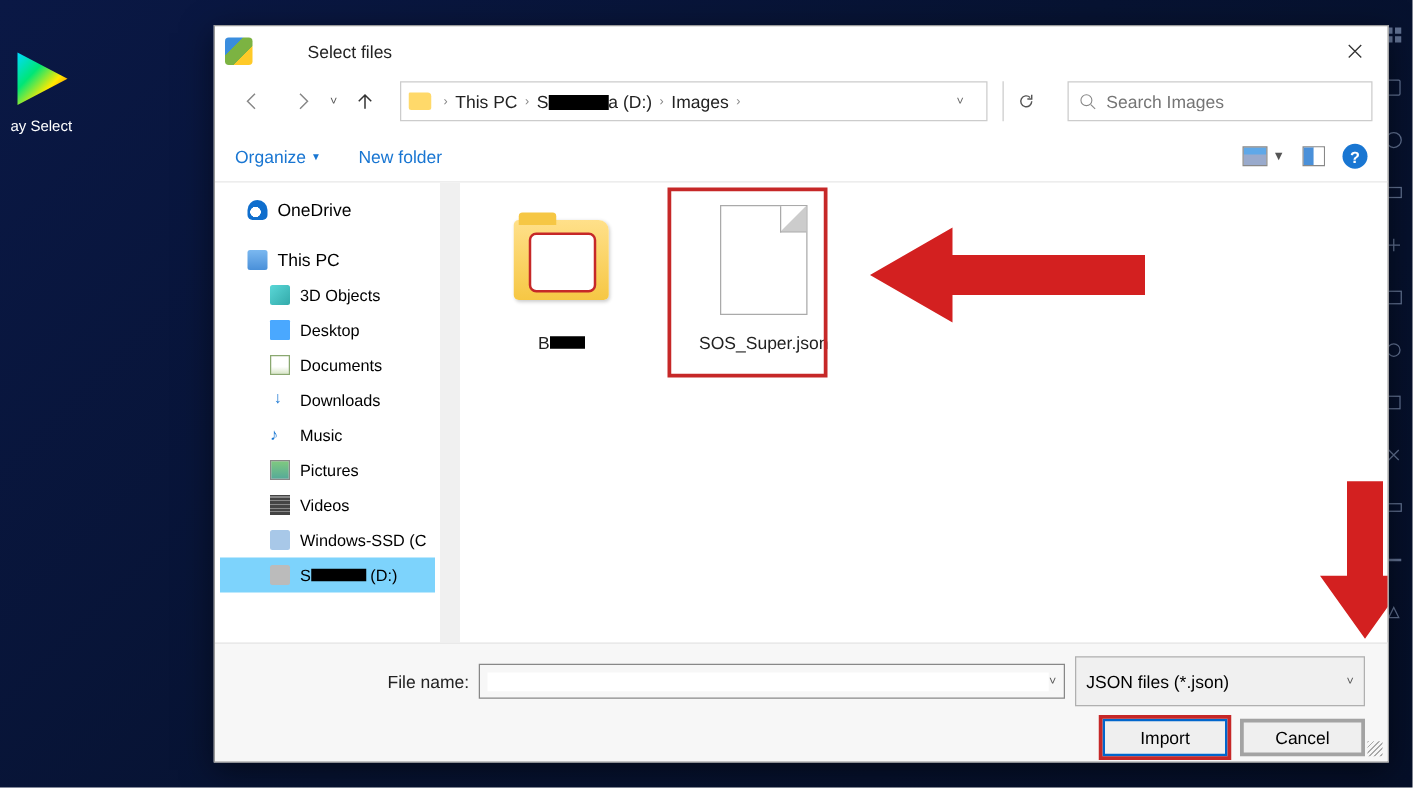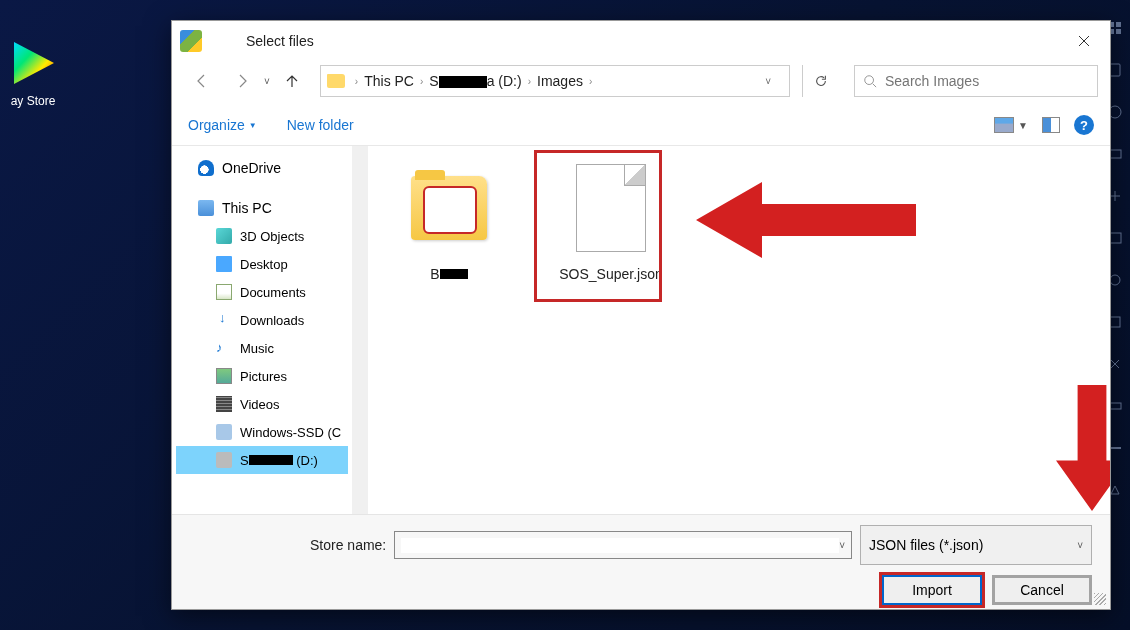--- a/index.html
+++ b/index.html
@@ -281,21 +281,21 @@
         <linearGradient id="pg" x1="0" y1="0" x2="1" y2="1">
           <stop offset="0%" stop-color="#00dbff"></stop>
             <stop offset="35%" stop-color="#00e676"></stop>
           <stop offset="65%" stop-color="#ffea00"></stop>
             <stop offset="100%" stop-color="#ff3d00"></stop>
         </linearGradient>
       </defs>
       <polygon points="6,4 46,25 6,46" fill="url(#pg)"></polygon>
     </svg>
   </div>
-  <span class="play-label">ay Store</span>
+  <span class="play-label">ay Select</span>
 </div>
 
 <div class="right-sidebar">
   <svg class="sicon" viewBox="0 0 16 16">
       <path d="M2 2h5v5H2zM9 2h5v5H9zM2 9h5v5H2zM9 9h5v5H9z" fill="currentColor"></path>
     </svg>
   <svg class="sicon" viewBox="0 0 16 16">
       <rect x="3" y="2" width="10" height="12" rx="1" fill="none" stroke="currentColor"></rect>
     </svg>
   <svg class="sicon" viewBox="0 0 16 16">
@@ -481,21 +481,21 @@
       </svg>
 
       <svg class="arrow-annot a2" width="80" height="140" viewBox="0 0 80 140">
         <polygon points="24,0 56,0 56,84 80,84 40,140 0,84 24,84" fill="#d32020"></polygon>
       </svg>
     </div>
   </div>
 
   <div class="footer">
     <div class="footer-row">
-      <span class="filename-label">Store name:</span>
+      <span class="filename-label">File name:</span>
       <div class="filename-input">
         <input type="text" style="width: 100%;" value="">
         <span class="vdrop">˅</span>
       </div>
       <div class="filter-select">
         <span>JSON files (*.json)</span>
         <span class="vdrop">˅</span>
       </div>
     </div>
     <div class="footer-row">

